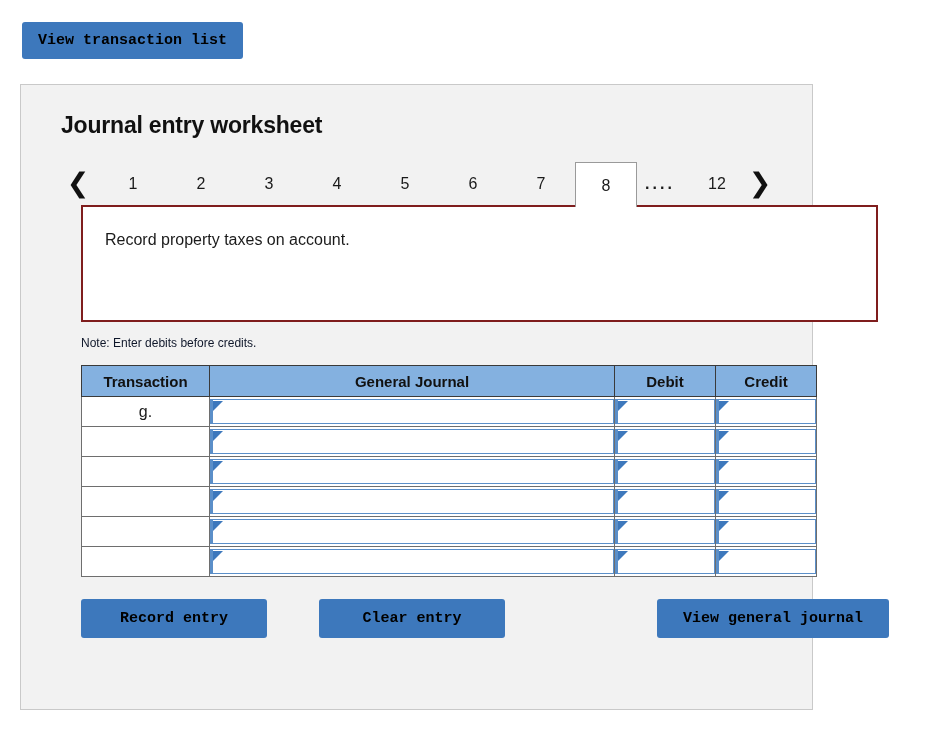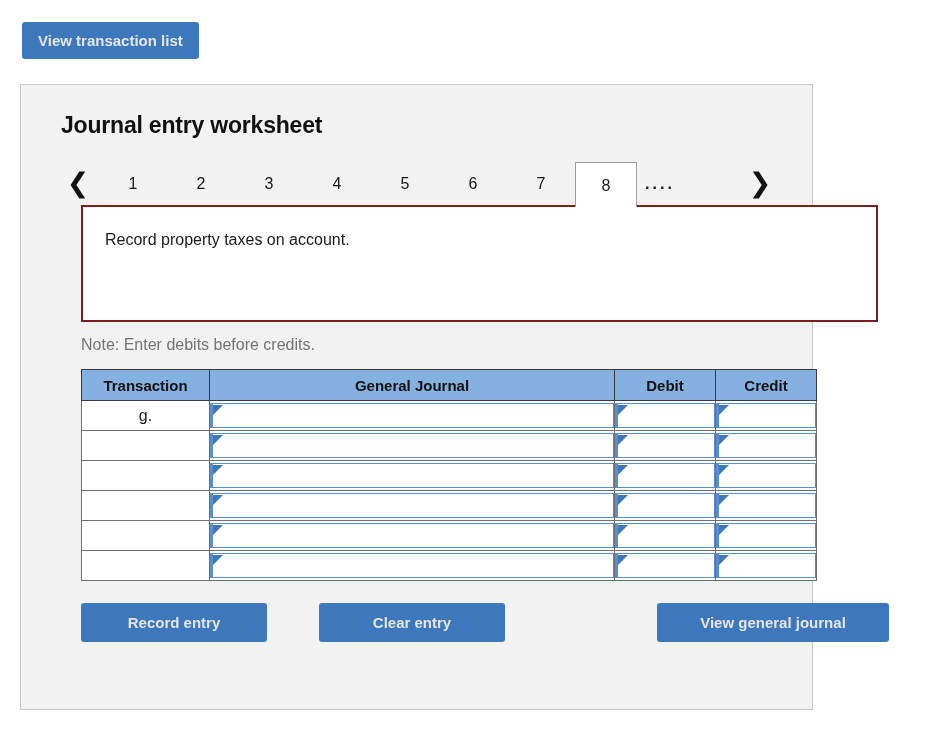--- a/index.html
+++ b/index.html
@@ -15,29 +15,29 @@
     overflow: hidden;
   }
 
   
   .top-bar {
     padding: 22px 0 0 22px;
   }
   .btn {
     display: inline-block;
     background: #3d78bc;
-    color: #e5e5e5;
+    color: #000000;
     font-weight: bold;
     font-size: 15px;
     border: none;
     border-radius: 3px;
     padding: 10px 16px;
     line-height: 1.15;
     cursor: pointer;
-    font-family: Liberation Sans, sans-serif;
+    font-family: Liberation Mono, monospace;
     white-space: nowrap;
   }
 
   
   .panel {
     position: absolute;
     left: 20px;
     top: 84px;
     width: 793px;
     height: 626px;
@@ -121,22 +121,22 @@
   }
   .desc-text {
     font-size: 16px;
     color: #1a1a1a;
     padding: 24px 0 0 22px;
   }
 
   
   .note {
     margin: 14px 0 0 60px;
-    font-size: 16px;
-    color: #737373;
+    font-size: 12px;
+    color: #0f172a;
   }
 
   
   .table-wrap {
     margin: 15px 0 0 60px;
     width: 735px;
   }
   table.journal {
     border-collapse: collapse;
     width: 735px;
@@ -216,20 +216,21 @@
 
     <div class="tab">1</div>
     <div class="tab">2</div>
     <div class="tab">3</div>
     <div class="tab">4</div>
     <div class="tab">5</div>
     <div class="tab">6</div>
     <div class="tab">7</div>
     <div class="tab active">8</div>
     <div class="tab dots">....</div>
+    <div class="tab">12</div>
 
     <div class="chev chev-right">❯</div>
   </div>
 
   <div class="desc-box">
     <div class="desc-text">Record property taxes on account.</div>
   </div>
 
   <div class="note">Note: Enter debits before credits.</div>
 

